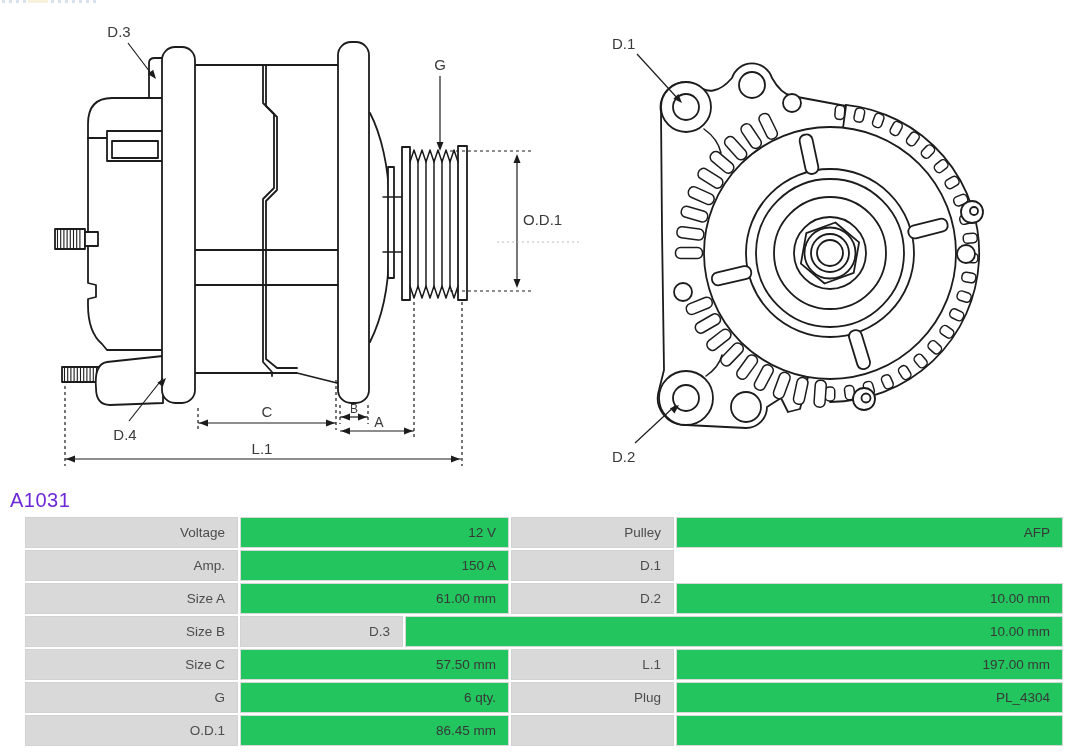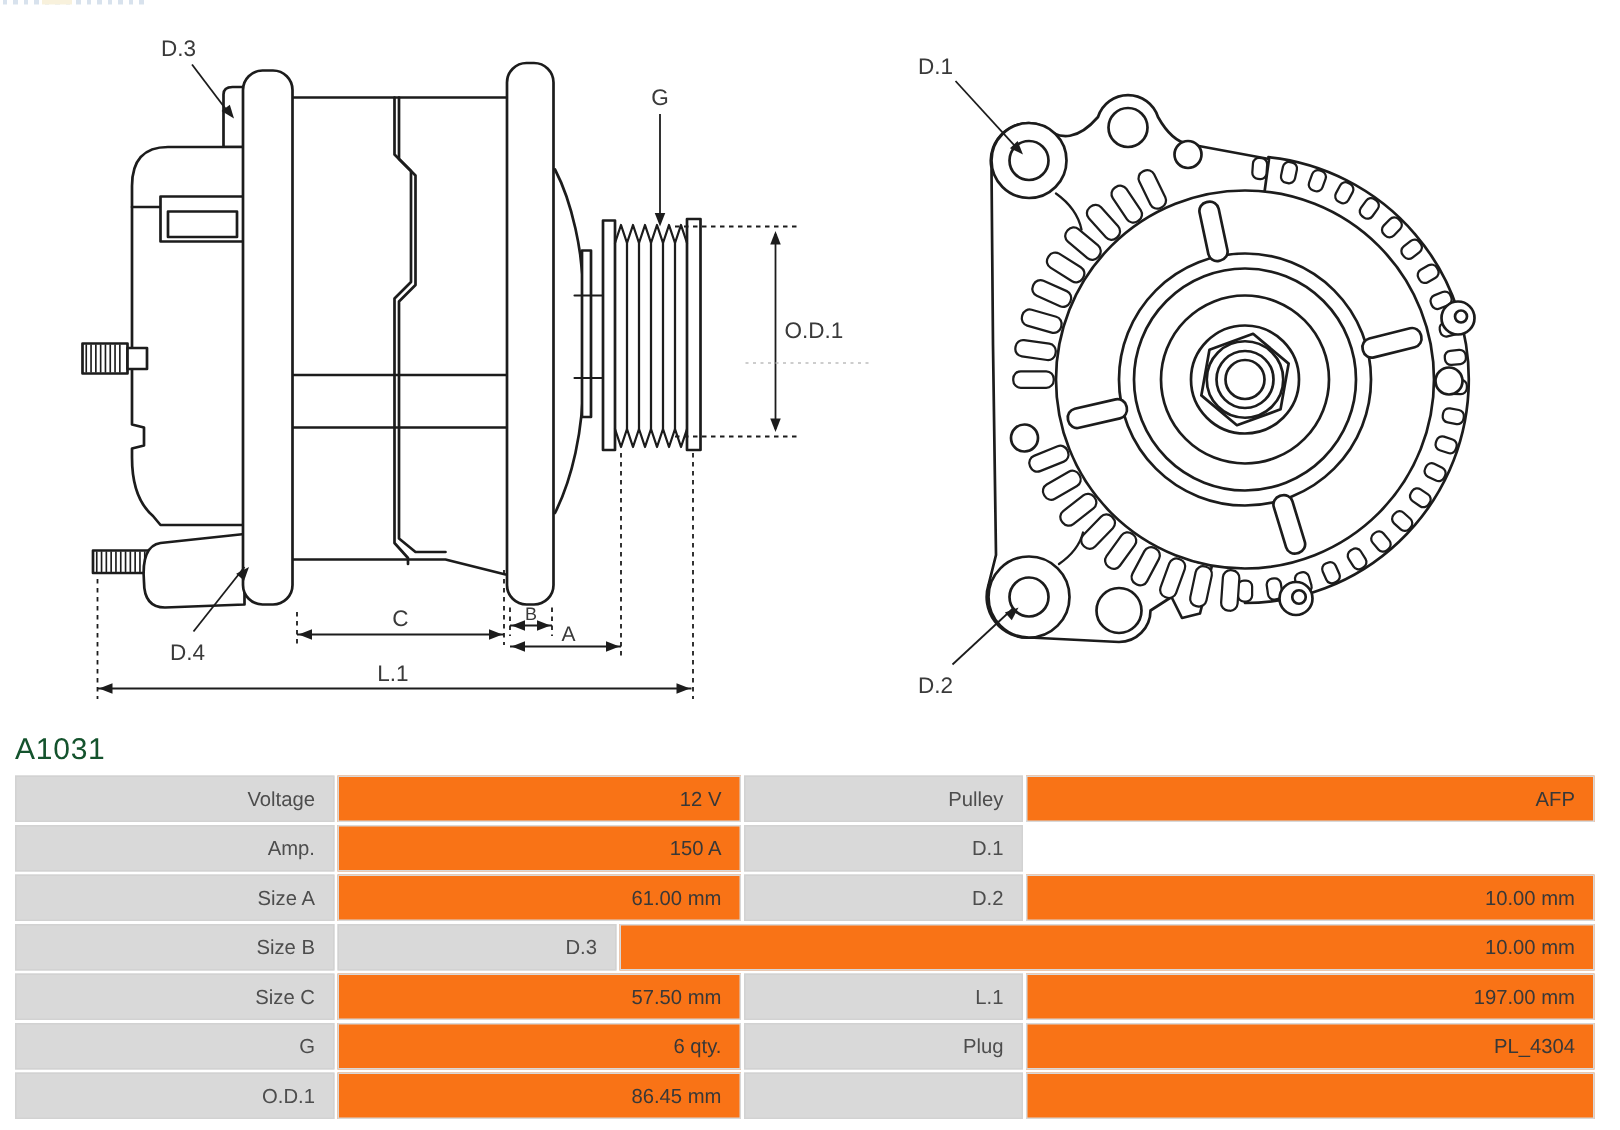--- a/index.html
+++ b/index.html
@@ -4,28 +4,28 @@
 <style>
   html,body{margin:0;padding:0;background:#fff;}
   #stage{position:relative;width:1080px;height:753px;background:#fff;overflow:hidden;
          font-family:"Liberation Sans",sans-serif;}
   #artifact{position:absolute;left:2px;top:0;width:94px;height:3px;opacity:.55;
     background:
       linear-gradient(90deg,transparent 0 26px,#f3e7c0 26px 46px,transparent 46px),
       repeating-linear-gradient(90deg,#b9cbdf 0 3px,transparent 3px 7px);}
   #drawing{position:absolute;left:0;top:0;}
   #part-number{position:absolute;left:10px;top:489px;font-size:20px;letter-spacing:.5px;
-    color:#14532d;}
+    color:#6d28d9;}
   #spec-table{position:absolute;left:10px;top:517px;width:1053px;}
   .trow{display:flex;margin-bottom:2px;height:31px;font-size:13.5px;}
   .tcell{box-sizing:border-box;display:flex;align-items:center;justify-content:flex-end;
-    padding-right:12px;height:31px;}
+    padding-right:12px;height:31px;margin-left:15px;}
   .lab{background:#d9d9d9;border:1px solid #d2d2d2;color:#4d4d4d;}
-  .val{background:#f97316;border:1px solid #d8d8d8;color:#383838;}
-  .c1{width:213px;} .c2{width:269px;margin-left:2px;} .c3{width:186px;margin-left:2px;}
+  .val{background:#22c55e;border:1px solid #d8d8d8;color:#383838;}
+  .c1{width:213px;} .c2{width:269px;margin-left:2px;} .c3{width:163px;margin-left:2px;}
   .c4{flex:1;margin-left:2px;}
   text{font-family:"Liberation Sans",sans-serif;fill:#3a3a3a;}
 </style>
 </head>
 <body>
 
 <div id="stage">
   <div id="artifact"></div>
 
   <svg id="drawing" width="1080" height="485" viewBox="0 0 1080 485">

